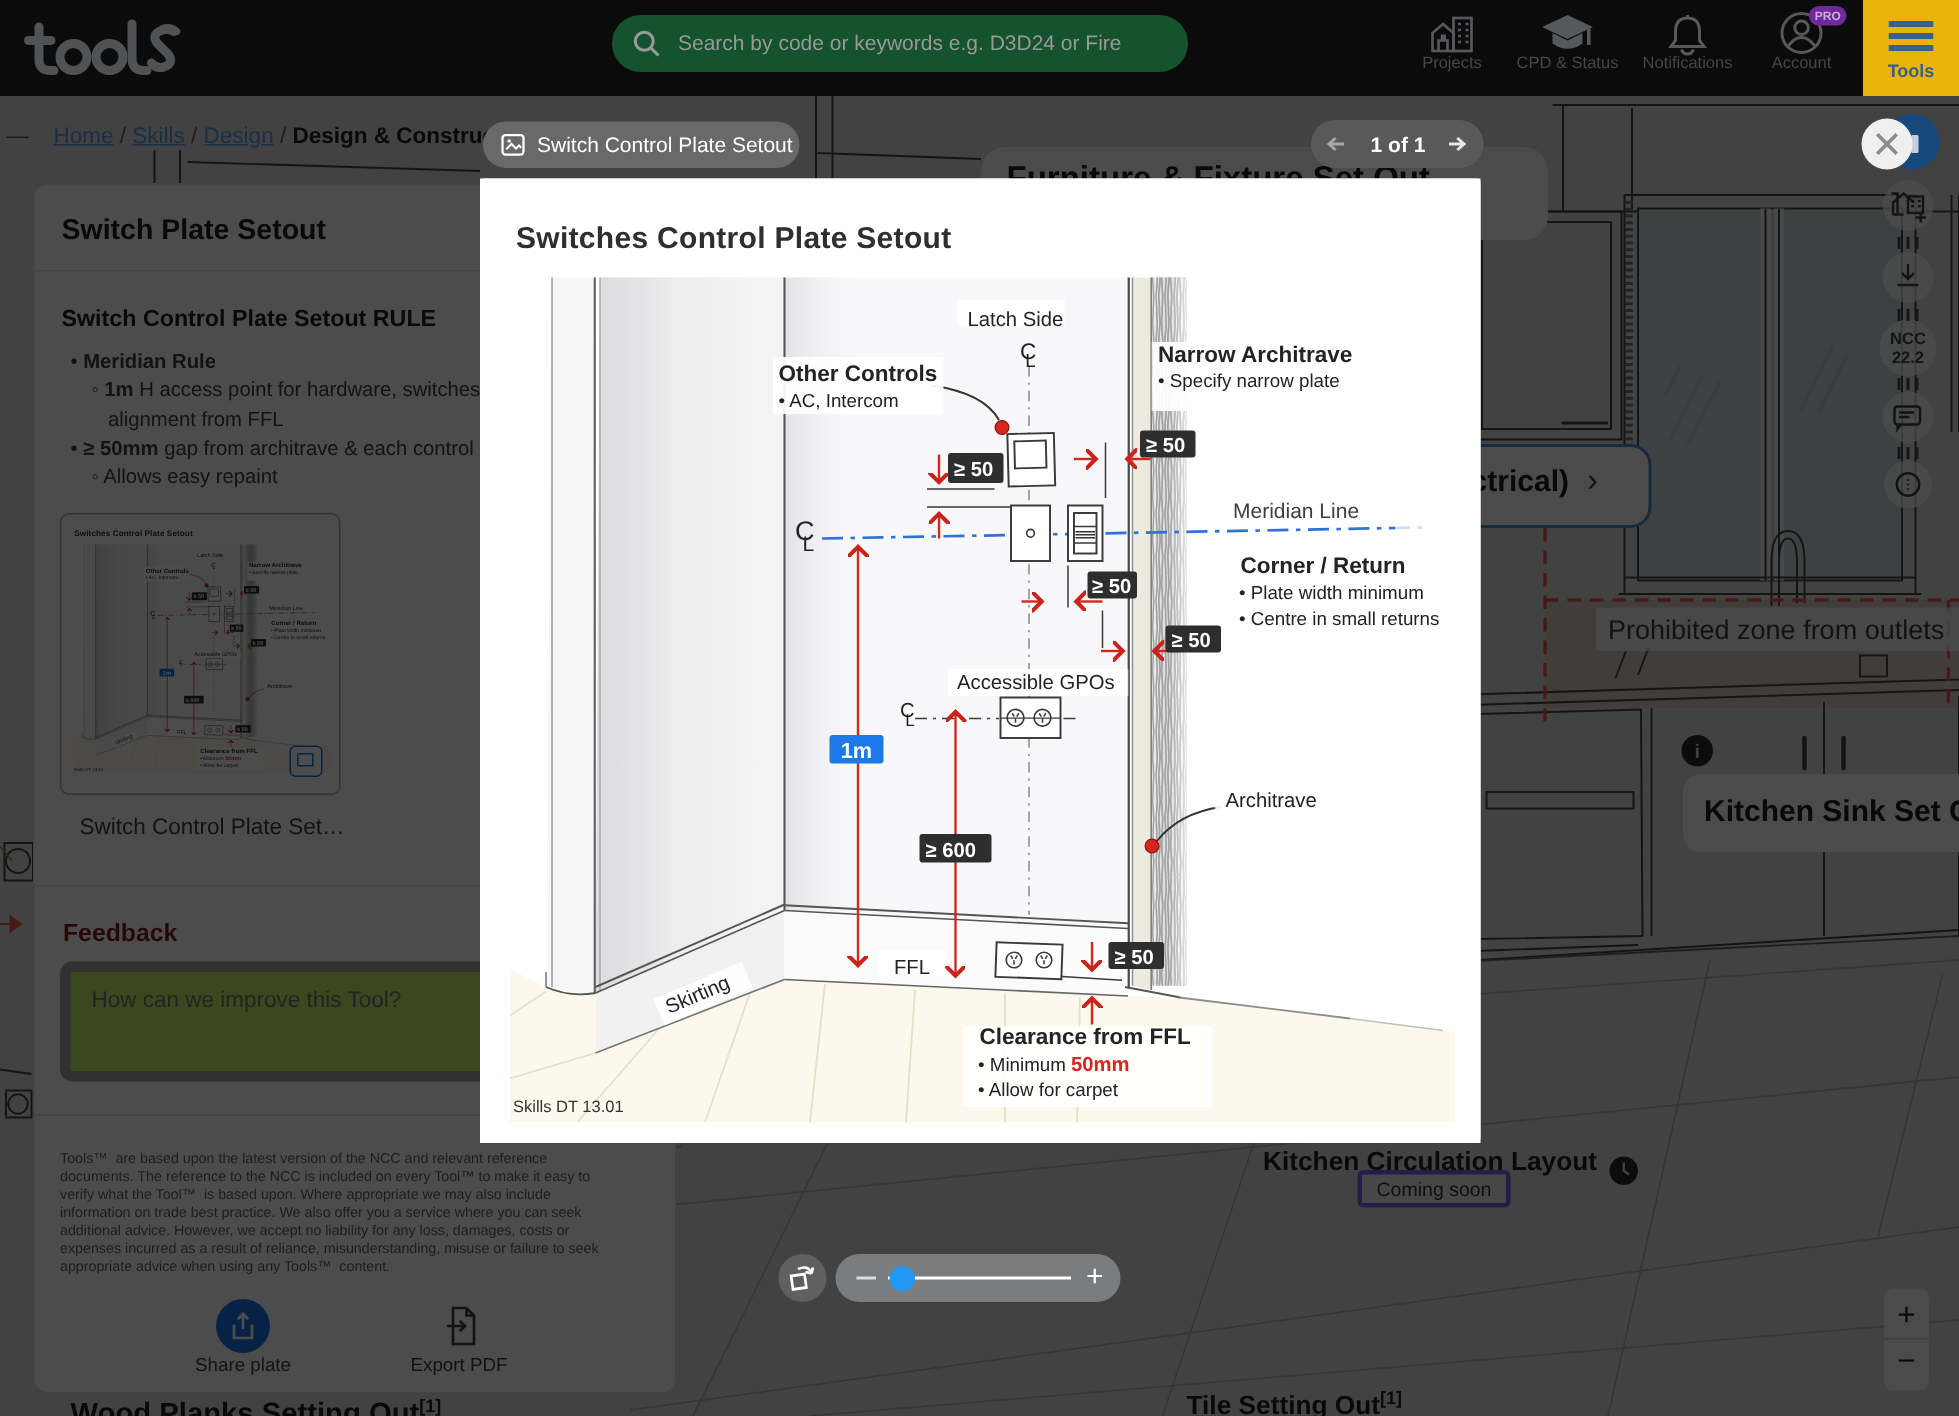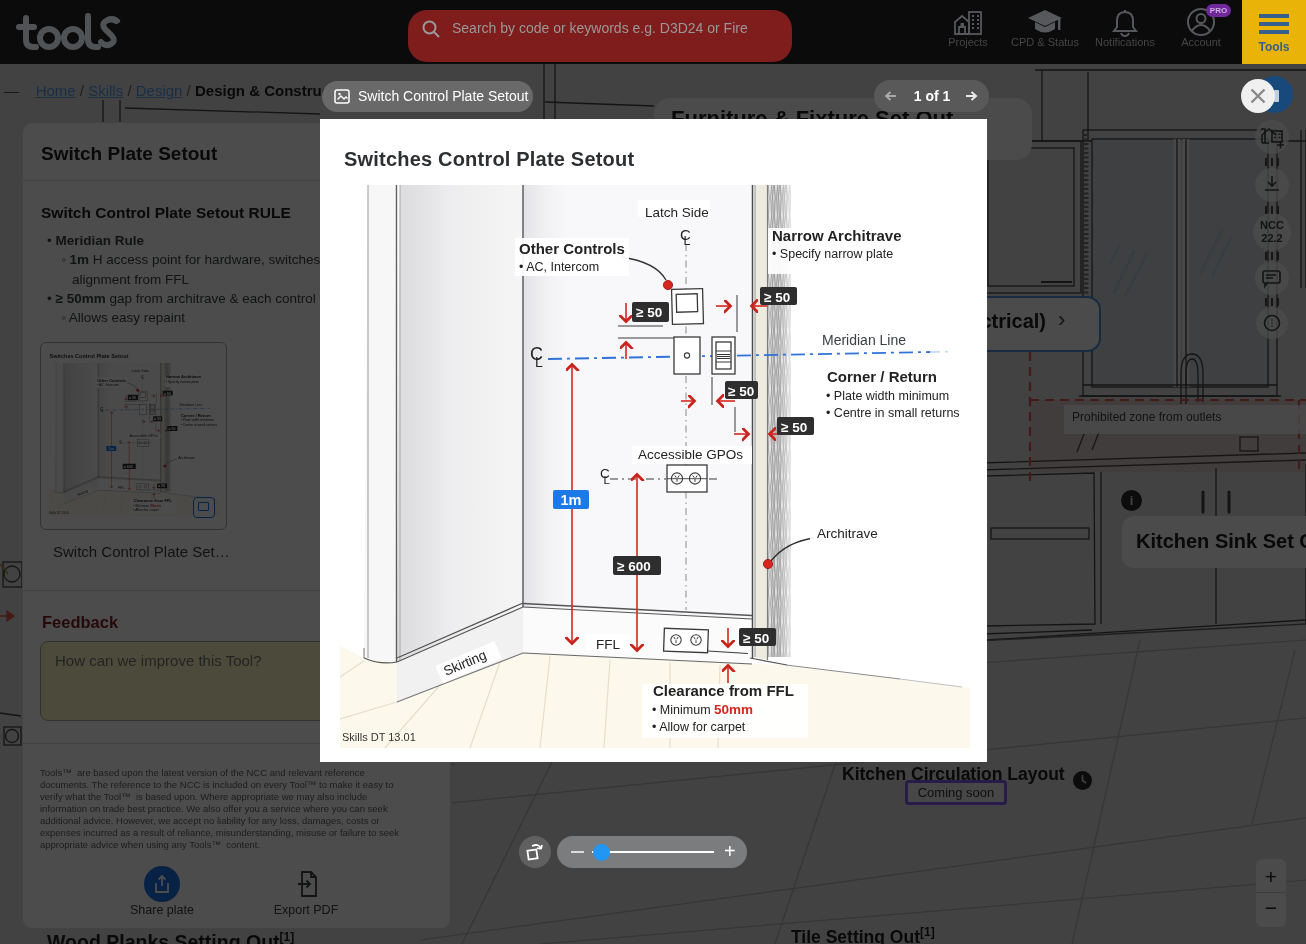--- a/index.html
+++ b/index.html
@@ -95,21 +95,21 @@
   </svg>
 
   <div class="abs" style="left:654px;top:34px;width:378px;height:62px;background:#fbfbfb;border-radius:16px;"></div>
   <div class="abs" style="left:671px;top:42px;font-size:22px;font-weight:bold;color:#202124;">Furniture &amp; Fixture Set Out</div>
 
   <div class="abs" style="left:700px;top:232px;width:401px;height:56px;background:#fbfbfb;border:2px solid #4f8fd4;border-radius:14px;box-sizing:border-box;"></div>
   <div class="abs" style="left:716px;top:246px;width:330px;font-size:20px;font-weight:bold;color:#202124;text-align:right;white-space:nowrap;">Power Points (Electrical)</div>
   <div class="abs" style="left:1058px;top:243px;font-size:22px;color:#444;">›</div>
 
   <div class="abs" style="left:1064px;top:341px;width:242px;height:29px;background:rgba(255,255,255,0.72);"></div>
-  <div class="abs" style="left:1072px;top:346px;font-size:12px;color:#3c4043;white-space:nowrap;">Prohibited zone from outlets</div>
+  <div class="abs" style="left:1072px;top:346px;font-size:18px;color:#3c4043;white-space:nowrap;">Prohibited zone from outlets</div>
 
   <div class="abs" style="left:1122px;top:452px;width:184px;height:52px;background:#fbfbfb;border-radius:12px 0 0 12px;"></div>
   <div class="abs" style="left:1136px;top:466px;font-size:20px;font-weight:bold;color:#202124;white-space:nowrap;">Kitchen Sink Set Out</div>
 
   <div class="abs" style="left:1121px;top:426px;width:21px;height:21px;border-radius:50%;background:#2a2a2a;color:#ddd;font-size:13px;font-weight:bold;text-align:center;line-height:21px;">i</div>
 
   <div class="abs" style="left:22px;top:58px;width:429px;height:807px;background:#fff;border:1px solid #e0e0e0;border-radius:10px;box-sizing:border-box;"></div>
 
   <div class="abs" style="left:41px;top:79px;font-size:19px;font-weight:bold;color:#202124;">Switch Plate Setout</div>
 
@@ -339,21 +339,21 @@
   <div class="abs" style="left:193px;top:433px;width:22px;height:21px;border:1.5px solid #1a73e8;border-radius:4px;background:#fff;box-sizing:border-box;">
     <div style="position:absolute;left:4px;top:4px;width:11px;height:9px;border:1.5px solid #1a73e8;border-radius:1px;box-sizing:border-box;"></div>
   </div>
 
   <div class="abs" style="left:53px;top:479px;font-size:15px;color:#3c4043;">Switch Control Plate Set…</div>
 
   <div class="abs" style="left:23px;top:526px;width:427px;height:1px;background:#e2e2e2;"></div>
 
   <div class="abs" style="left:42px;top:549px;font-size:16.5px;font-weight:bold;color:#7f1d1d;">Feedback</div>
 
-  <div class="abs" style="left:40px;top:577px;width:393px;height:80px;border:1px solid #a3a3a3;border-radius:8px;box-sizing:border-box;background:#fef9c3;">
+  <div class="abs" style="left:40px;top:577px;width:393px;height:80px;border:7px solid #a3a3a3;border-radius:8px;box-sizing:border-box;background:#bef264;">
     <div style="position:absolute;left:14px;top:10px;font-size:15px;color:#757575;">How can we improve this Tool?</div>
   </div>
 
   <div class="abs" style="left:23px;top:679px;width:427px;height:1px;background:#e2e2e2;"></div>
 
   <div class="abs" style="left:40px;top:703px;width:396px;font-size:9.5px;line-height:12px;color:#5f6368;">
     Tools™&nbsp; are based upon the latest version of the NCC and relevant reference<br>
     documents. The reference to the NCC is included on every Tool™ to make it easy to<br>
     verify what the Tool™&nbsp; is based upon. Where appropriate we may also include<br>
     information on trade best practice. We also offer you a service where you can seek<br>
@@ -441,21 +441,21 @@
       <path d="M10 10 v22 q0 7 8 7 h2"></path>
           <path d="M3 19 h15"></path>
       <circle cx="33" cy="30" r="9"></circle>
       <circle cx="57" cy="30" r="9"></circle>
       <path d="M72 8 v23 q0 8 8 8 h2"></path>
       <path d="M100 13 q-5 -3 -10 0 q-5 3 -1 8 l7 7 q4 5 -1 8 q-6 3 -10 -2"></path>
           <path d="M92 11 q6 -2 10 2" stroke-width="4.5"></path>
     </g>
   </svg>
 
-  <div class="abs" style="left:408px;top:10px;width:384px;height:52px;border-radius:19px;background:#7f1d1d;">
+  <div class="abs" style="left:408px;top:10px;width:384px;height:38px;border-radius:19px;background:#14532d;">
     <svg class="abs" style="left:13px;top:9px;" width="20" height="20" viewBox="0 0 20 20">
           <circle cx="8.5" cy="8.5" r="6" stroke="#9a9a9a" stroke-width="2" fill="none"></circle>
           <path d="M13 13 L18 18" stroke="#9a9a9a" stroke-width="2"></path>
         </svg>
     <div class="abs" style="left:44px;top:10px;font-size:14px;color:#989898;">Search by code or keywords e.g. D3D24 or Fire</div>
   </div>
 
   <svg class="abs" style="left:952px;top:10px;" width="32" height="26" viewBox="0 0 32 26">
     <g stroke="#56585b" stroke-width="1.8" fill="none">
           <path d="M3 24 v-12 l7 -6 7 6 v12 z M7 24 v-7 h6 v7"></path>

